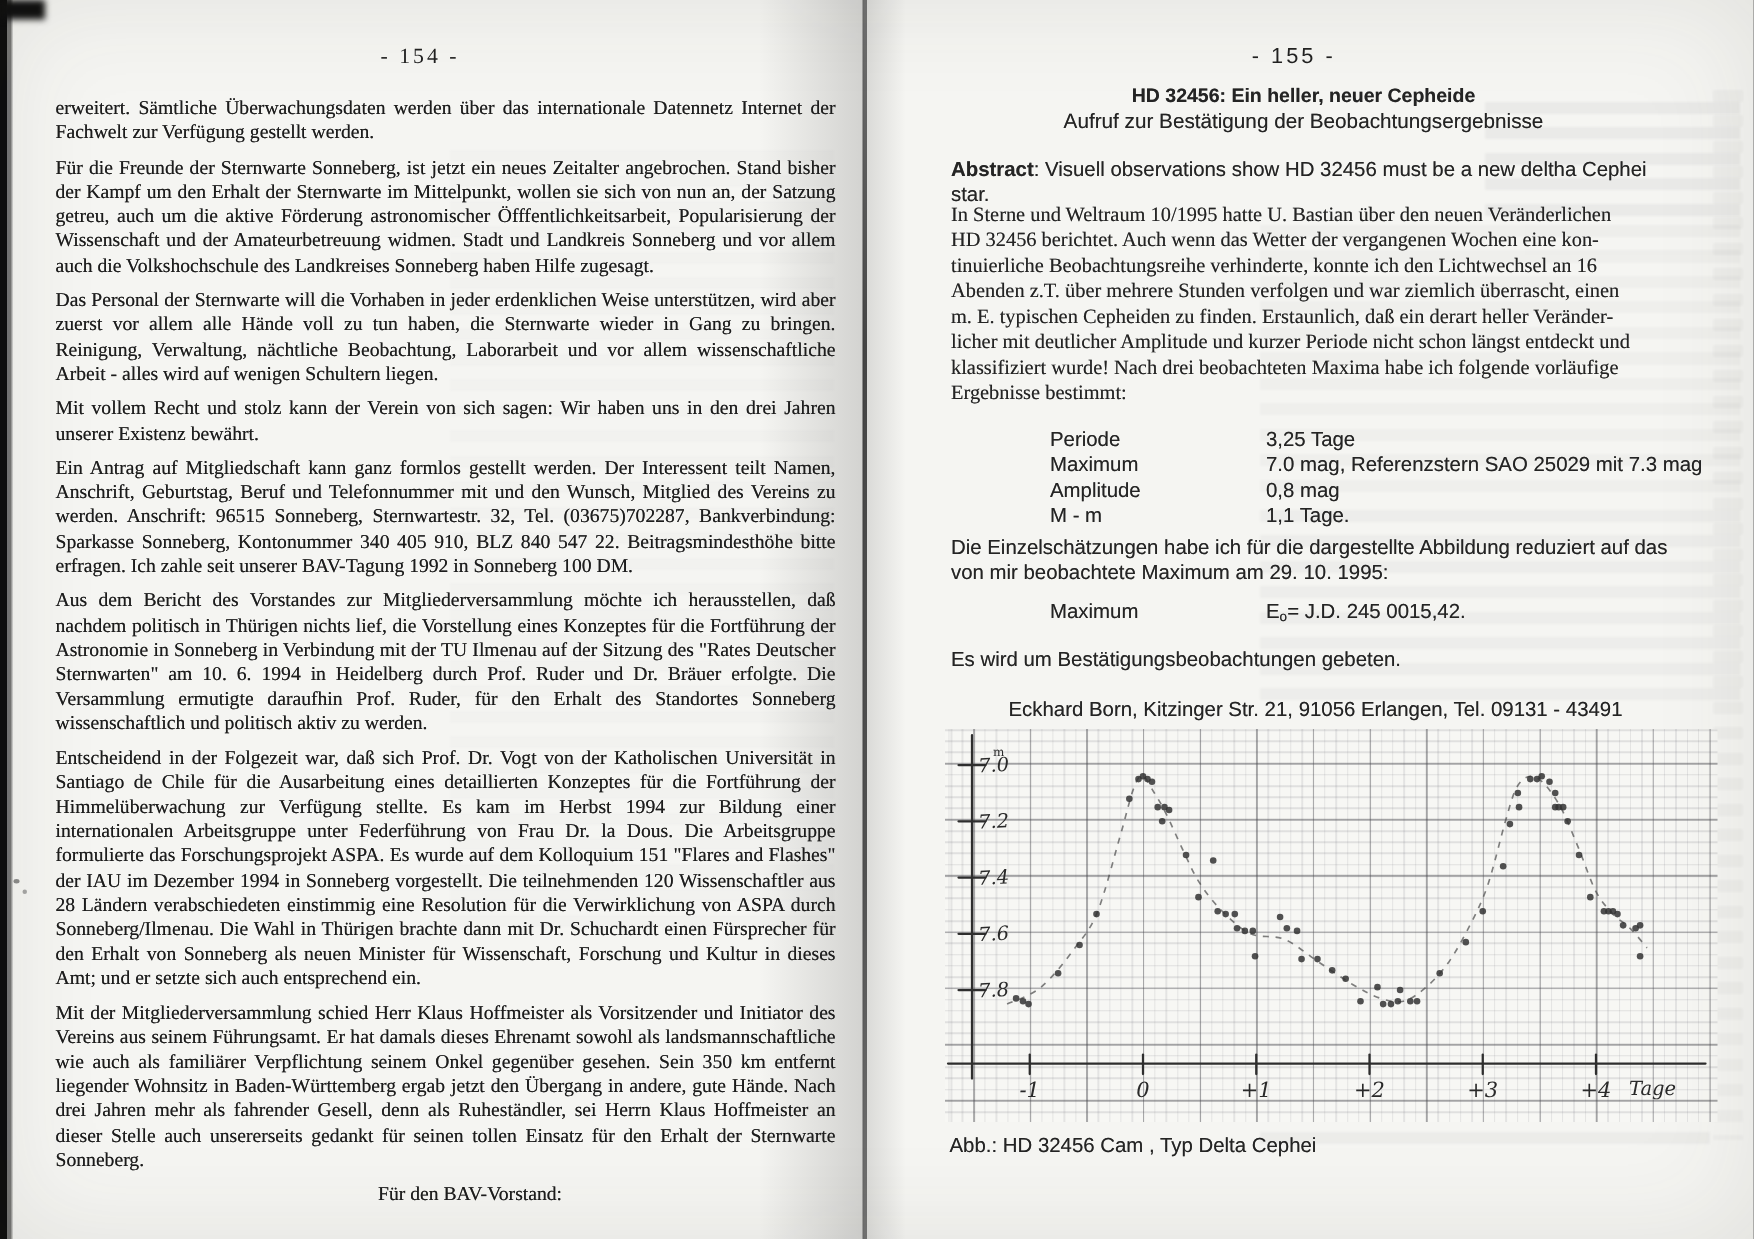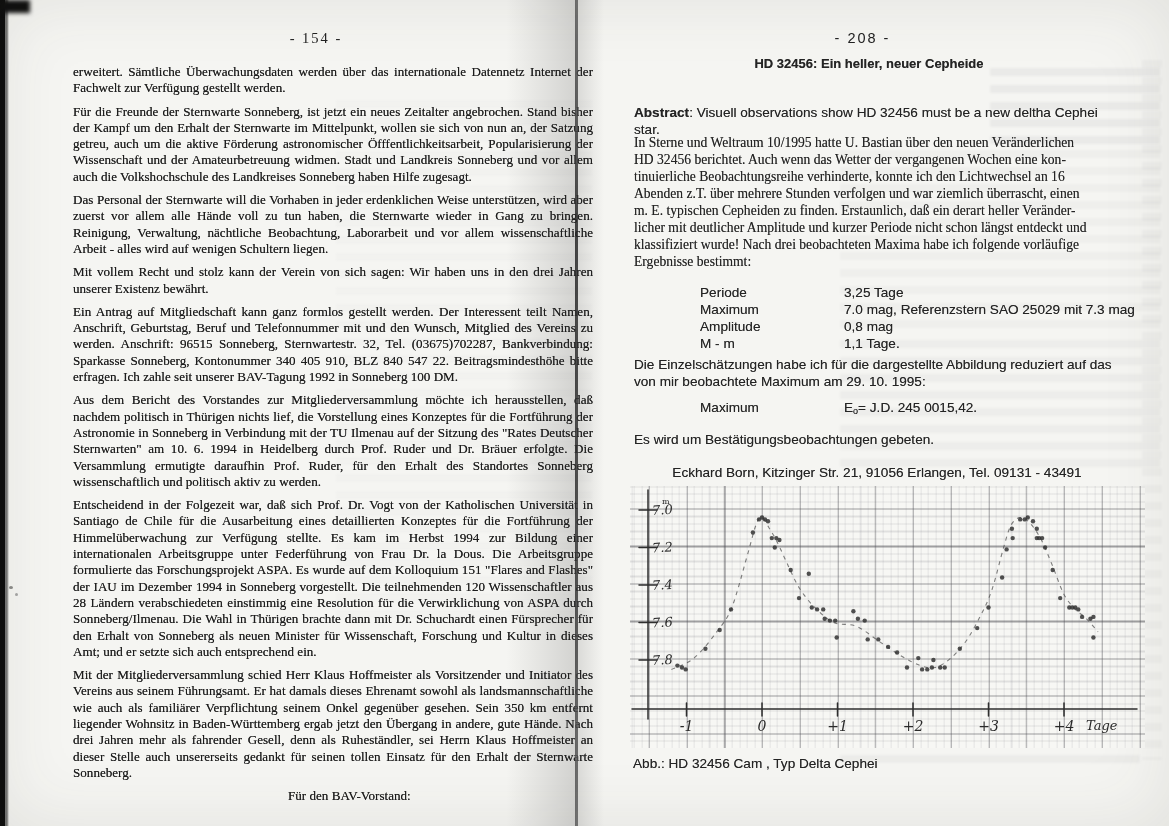--- a/index.html
+++ b/index.html
@@ -18,21 +18,21 @@
   .bind-shadow-r{position:absolute;left:578px;top:0;width:26px;height:100%;
         background:linear-gradient(90deg,rgba(40,40,40,.13),rgba(40,40,40,0));}
   .speck{position:absolute;background:#333;border-radius:50%;}
   .s1{left:9px;top:586px;width:4px;height:3px;opacity:.55;}
   .s2{left:15px;top:593px;width:3px;height:3px;opacity:.4;}
   
   .ghost{position:absolute;pointer-events:none;filter:blur(.8px);
         background:repeating-linear-gradient(180deg,rgba(115,115,122,.16) 0 8px,transparent 8px 17px);}
   
   .page{position:absolute;top:0;height:826px;}
-  .page.left{left:0;width:576px;margin-left:36px;}
+  .page.left{left:0;width:576px;}
   .page.right{left:576px;width:593px;}
   .pn{position:absolute;top:30px;width:100%;text-align:center;font-size:14.5px;
         letter-spacing:2px;color:#222;}
   .pn.serif{font-family:"Liberation Serif",serif;padding-right:16px;box-sizing:border-box;}
   .pn.sans{font-family:"Liberation Sans",sans-serif;padding-right:20px;box-sizing:border-box;}
   
   .lcol{position:absolute;left:37px;top:64px;width:520px;
         font:13.1px/16.3px "Liberation Serif",serif;text-align:justify;color:#1d1d1d;
         text-shadow:0 0 .4px rgba(25,25,25,.75);}
   .lcol p{margin:0 0 7px 0;}
@@ -93,22 +93,23 @@
     </div>
   </div>
 
   <div class="page right">
     <div class="ghost" style="left:414px;top:68px;width:170px;height:78px;opacity:.5;"></div>
     <div class="ghost" style="left:264px;top:150px;width:320px;height:180px;opacity:.3;"></div>
     <div class="ghost" style="left:264px;top:340px;width:320px;height:130px;opacity:.38;"></div>
     <div class="ghost" style="left:264px;top:738px;width:300px;height:30px;opacity:.42;"></div>
     <div class="ghost" style="left:566px;top:60px;width:20px;height:700px;opacity:.3;"></div>
 
-    <div class="pn sans">- 208 -</div>
+    <div class="pn sans">- 155 -</div>
     <div class="rtext rtitle">HD 32456: Ein heller, neuer Cepheide</div>
+    <div class="rtext rsub">Aufruf zur Bestätigung der Beobachtungsergebnisse</div>
     <div class="rtext rabs"><b>Abstract</b><span>: Visuell observations show  HD 32456 must be a new deltha Cephei star.</span></div>
     <div class="rtext rbody">In Sterne und Weltraum 10/1995 hatte U. Bastian über den neuen Veränderlichen
 HD 32456 berichtet. Auch wenn das Wetter der vergangenen Wochen eine kon-
 tinuierliche Beobachtungsreihe verhinderte, konnte ich den Lichtwechsel an 16
 Abenden z.T. über mehrere Stunden verfolgen und war ziemlich überrascht, einen
 m. E. typischen Cepheiden zu finden.  Erstaunlich, daß ein derart heller Veränder-
 licher mit deutlicher Amplitude und kurzer Periode nicht schon längst entdeckt und
 klassifiziert wurde! Nach drei beobachteten Maxima habe ich folgende vorläufige
 Ergebnisse bestimmt:</div>
 

